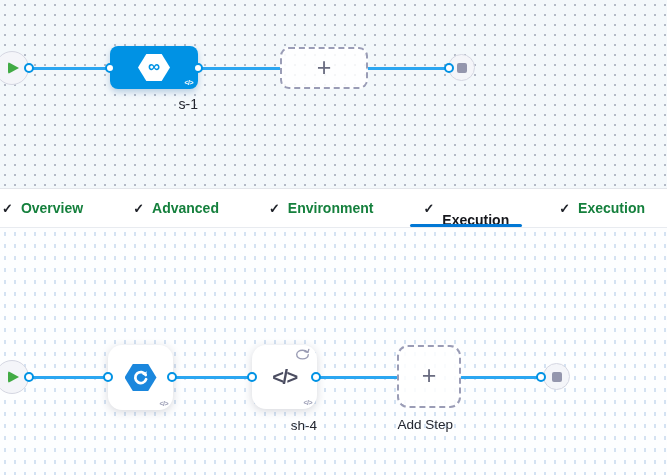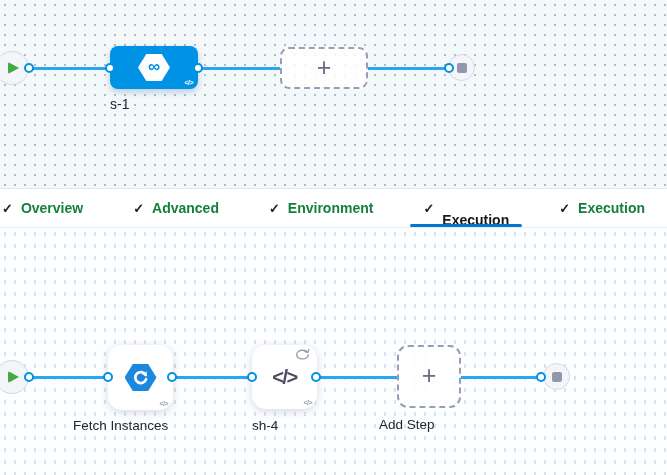--- a/index.html
+++ b/index.html
@@ -81,21 +81,21 @@
     box-shadow:0 2px 8px rgba(40,41,61,.18);
     display:flex;align-items:center;justify-content:center;
   }
   .shell-glyph{
     font-size:20px;font-weight:700;letter-spacing:-1.5px;
     color:#4b4d61;line-height:1;
   }
   .loop-icon{position:absolute;top:2px;right:6px;}
   
   .node-label{
-    position:absolute;text-align:left;
+    position:absolute;text-align:right;
     font-size:13.5px;color:#24262f;line-height:1.2;
   }
   
   .tabbar{
     height:40px;box-sizing:border-box;
     background:#fff;
     border-top:1px solid #e2e5ea;border-bottom:1px solid #e8ebf0;
     display:flex;align-items:stretch;justify-content:space-between;
     padding:0 22px 0 2px;
   }
@@ -184,38 +184,37 @@
 
     <div class="step-card" style="left:108px;top:117px;width:65px;height:65px;">
       <div class="hexagon blue">
         <svg width="17" height="17" viewBox="0 0 16 16">
           <path d="M12.9 5.6 A5.2 5.2 0 1 0 13.3 9.6" fill="none" stroke="#ffffff" stroke-width="2.6" stroke-linecap="round"></path>
           <path d="M13.9 2.2 L13.3 6.6 L9.6 5.2 Z" fill="#ffffff"></path>
         </svg>
       </div>
       <span class="code-badge gray">&lt;/&gt;</span>
     </div>
-    <div class="node-label" style="left:73px;top:190px;width:135px;">Fetch Instances</div>
 
     <div class="step-card" style="left:252px;top:117px;width:65px;height:64px;">
       <span class="shell-glyph">&lt;/&gt;</span>
       <span class="loop-icon">
         <svg width="16" height="13" viewBox="0 0 16 13">
           <path d="M13.3 6.6 c0 2.6-2.5 4.3-5.8 4.3 -3.3 0-5.8-1.7-5.8-4.3 0-2.6 2.5-4.3 5.8-4.3 2.2 0 4.1 0.8 5.1 2" fill="none" stroke="#9a9cb4" stroke-width="1.4" stroke-linecap="round"></path>
           <path d="M13.8 1.4 l-0.9 3 -3-0.9" fill="none" stroke="#9a9cb4" stroke-width="1.4" stroke-linecap="round" stroke-linejoin="round"></path>
         </svg>
       </span>
       <span class="code-badge gray">&lt;/&gt;</span>
     </div>
     <div class="node-label" style="left:252px;top:190px;width:65px;">sh-4</div>
 
     <div class="add-box" style="left:397px;top:117px;width:64px;height:63px;border-radius:11px;">
       <span class="plus">+</span>
     </div>
-    <div class="node-label" style="left:379px;top:189px;width:88px;">Add Step</div>
+    <div class="node-label" style="left:365px;top:189px;width:88px;">Add Step</div>
 
     <div class="terminal end" style="left:543px;top:135px;">
       <div class="stop-sq"></div>
     </div>
 
     <div class="port" style="left:24px;top:144px;"></div>
     <div class="port" style="left:103px;top:144px;"></div>
     <div class="port" style="left:167px;top:144px;"></div>
     <div class="port" style="left:247px;top:144px;"></div>
     <div class="port" style="left:311px;top:144px;"></div>

